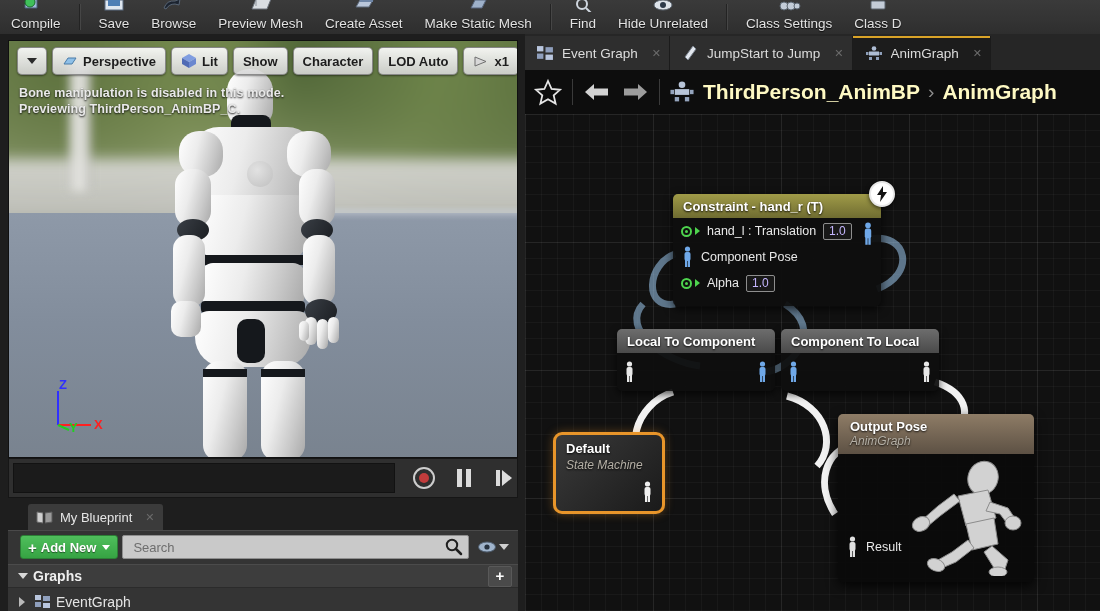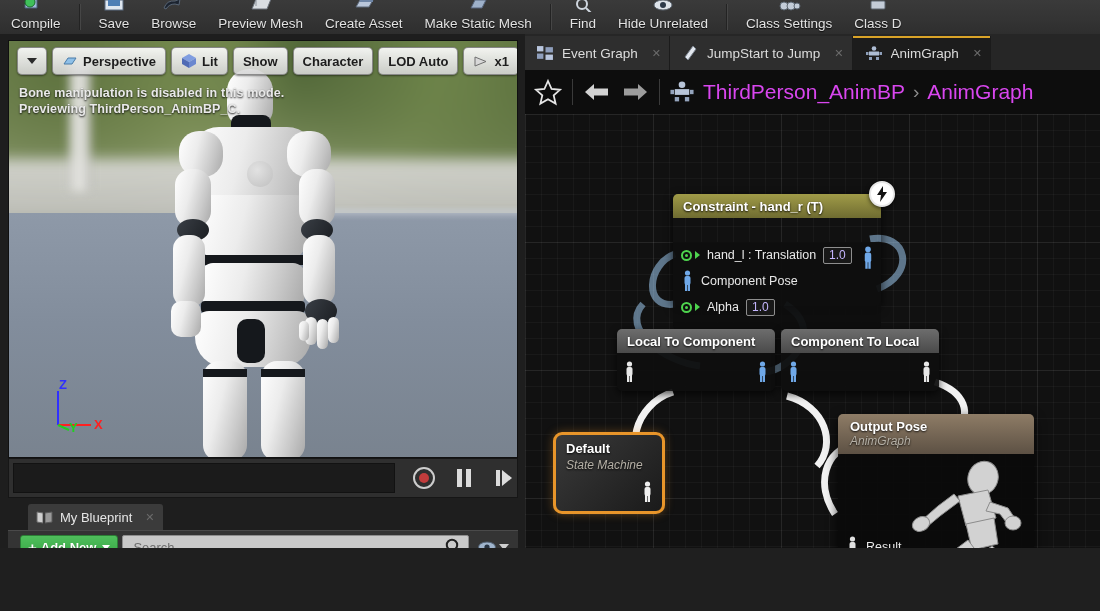--- a/index.html
+++ b/index.html
@@ -2,21 +2,21 @@
 <html><head>
 <meta charset="utf-8">
 <style>
   html,body{margin:0;padding:0;}
   body{
     width:1100px;height:611px;overflow:hidden;
     background:#1f1f1f;
     font-family:"Liberation Sans", sans-serif;
     -webkit-font-smoothing:antialiased;
   }
-  #app{position:relative;width:1100px;height:548px;overflow:hidden;background:#262626;}
+  #app{position:relative;width:1100px;height:611px;overflow:hidden;background:#262626;}
 
   
   .toolbar{
     position:absolute;left:0;top:0;width:1100px;height:34px;
     background:linear-gradient(to bottom,#3a3a3a 0%,#343434 55%,#2e2e2e 100%);
     border-bottom:1px solid #1a1a1a;
     display:flex;align-items:flex-end;
     overflow:hidden;
   }
   .tb-item{
@@ -176,21 +176,21 @@
   .gtab.active::before{content:"";position:absolute;left:0;right:0;top:0;height:2px;background:#d9a328;}
   .gtab-label{font-size:13.5px;color:#dcdcdc;white-space:nowrap;max-width:120px;overflow:hidden;}
   .gtab-x{font-size:11px;color:#6b6b6b;margin-left:6px;}
 
   .gnav{
     position:absolute;left:0;top:36px;width:100%;height:44px;
     display:flex;align-items:center;gap:0;
     background:transparent;padding-left:8px;box-sizing:border-box;
   }
   .gnav-sep{width:1px;height:26px;background:#3a3a3a;margin:0 9px;}
-  .crumb-txt{font-size:21px;color:#d946ef;white-space:nowrap;}
+  .crumb-txt{font-size:21px;color:#fef9c3;white-space:nowrap;font-weight:bold;}
   .crumb-sep{font-size:19px;color:#8c8c8c;margin:0 8px;}
 
   .canvas{
     position:absolute;left:0;top:80px;width:575px;height:497px;
     background:
       linear-gradient(to right, rgba(255,255,255,.035) 1px, transparent 1px) 0 0/16px 16px,
       linear-gradient(to bottom, rgba(255,255,255,.035) 1px, transparent 1px) 0 0/16px 16px,
       linear-gradient(to right, rgba(255,255,255,.055) 1px, transparent 1px) 0 0/128px 128px,
       linear-gradient(to bottom, rgba(255,255,255,.055) 1px, transparent 1px) 0 0/128px 128px,
       #111111;
@@ -599,21 +599,21 @@
           <path d="M410 268 C 440 278, 448 300, 430 318"></path>
           <path d="M310 400 C 290 370, 300 336, 330 330"></path>
         </g>
       </svg>
 
       <div class="node" style="left:148px;top:80px;width:208px;height:112px;box-shadow:0 3px 10px rgba(0,0,0,.75);">
         <div class="node-hdr" style="background:linear-gradient(to bottom,#a09b48,#6f6c31);">
           <span class="node-title">Constraint - hand_r (T)</span>
         </div>
         <div class="node-body" style="height:88px;position:relative;">
-          <div class="pinrow" style="padding-top:0;margin-top:24px;">
+          <div class="pinrow" style="padding-top:0;">
             <span class="pin-dot"></span>
             <span class="pin-arrow"></span>
             <span class="pin-label">hand_l : Translation</span>
             <span class="val-box">1.0</span>
           </div>
           <div class="pinrow">
             <svg width="13" height="22" viewBox="0 0 13 22" class="posepin">
                 <circle cx="6.5" cy="3" r="2.6" fill="#6fa8e8"></circle>
                 <rect x="3.5" y="6" width="6" height="9" rx="2" fill="#6fa8e8"></rect>
                 <rect x="4" y="14" width="2.2" height="7" fill="#6fa8e8"></rect>

